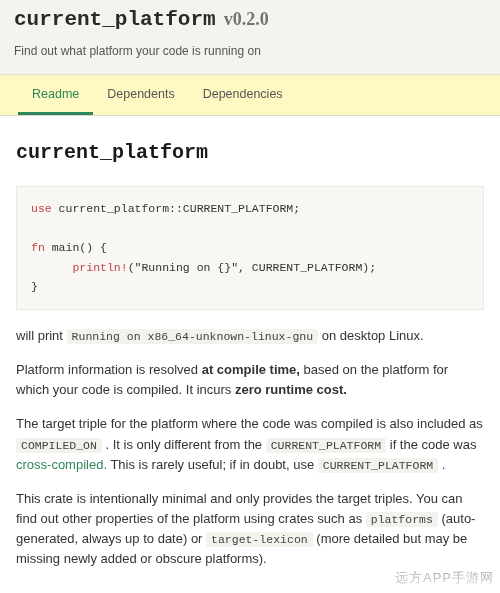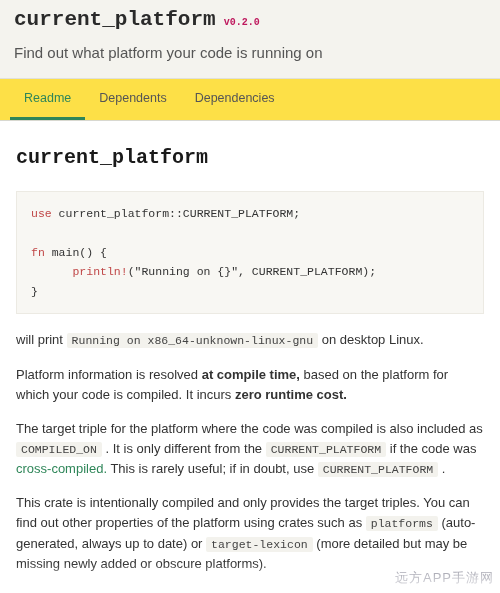--- a/index.html
+++ b/index.html
@@ -21,35 +21,35 @@
     align-items: baseline;
     gap: 8px;
   }
   .pkg-name {
     font-family: "SFMono-Regular", Consolas, "Liberation Mono", Menlo, monospace;
     font-size: 21px;
     font-weight: 700;
     color: #2a2a2a;
   }
   .pkg-version {
-    font-family: Liberation Mono, monospace;
-    font-size: 10px;
+    font-family: Liberation Serif, serif;
+    font-size: 18px;
     font-weight: 600;
-    color: #be185d;
+    color: #737373;
   }
   .subtitle {
     margin-top: 6px;
-    font-size: 15px;
+    font-size: 12px;
     color: #555;
   }
   .tabs {
     display: flex;
-    background: #fde047;
+    background: #fef9c3;
     border-bottom: 1px solid #d8d8d0;
-    padding-left: 10px;
+    padding-left: 18px;
   }
   .tab {
     padding: 10px 14px 9px 14px;
     font-size: 12.5px;
     color: #555;
     cursor: pointer;
     border-bottom: 3px solid transparent;
   }
   .tab.active {
     color: #2f8659;
@@ -154,19 +154,19 @@
 
   <p class="body-text">
     <span>Platform information is resolved </span><strong>at compile time,</strong><span> based on the platform for which your code is compiled. It incurs </span><strong>zero runtime cost.</strong>
   </p>
 
   <p class="body-text">
     <span>The target triple for the platform where the code was compiled is also included as </span><code class="inline">COMPILED_ON</code><span> . It is only different from the </span><code class="inline">CURRENT_PLATFORM</code><span> if the code was </span><span class="link">cross-compiled.</span><span> This is rarely useful; if in doubt, use </span><code class="inline">CURRENT_PLATFORM</code><span> .</span>
   </p>
 
   <p class="body-text">
-    <span>This crate is intentionally compiled and only provides the target triples. You can find out other properties of the platform using crates such as </span><code class="inline">platforms</code><span> (auto-generated, always up to date) or </span><code class="inline">target-lexicon</code><span> (more detailed but may be missing newly added or obscure platforms).</span>
+    <span>This crate is intentionally minimal and only provides the target triples. You can find out other properties of the platform using crates such as </span><code class="inline">platforms</code><span> (auto-generated, always up to date) or </span><code class="inline">target-lexicon</code><span> (more detailed but may be missing newly added or obscure platforms).</span>
   </p>
 </div>
 
 <div class="watermark">远方APP手游网</div>
 <div class="fade"></div>
 </div>
 
 </body></html>

